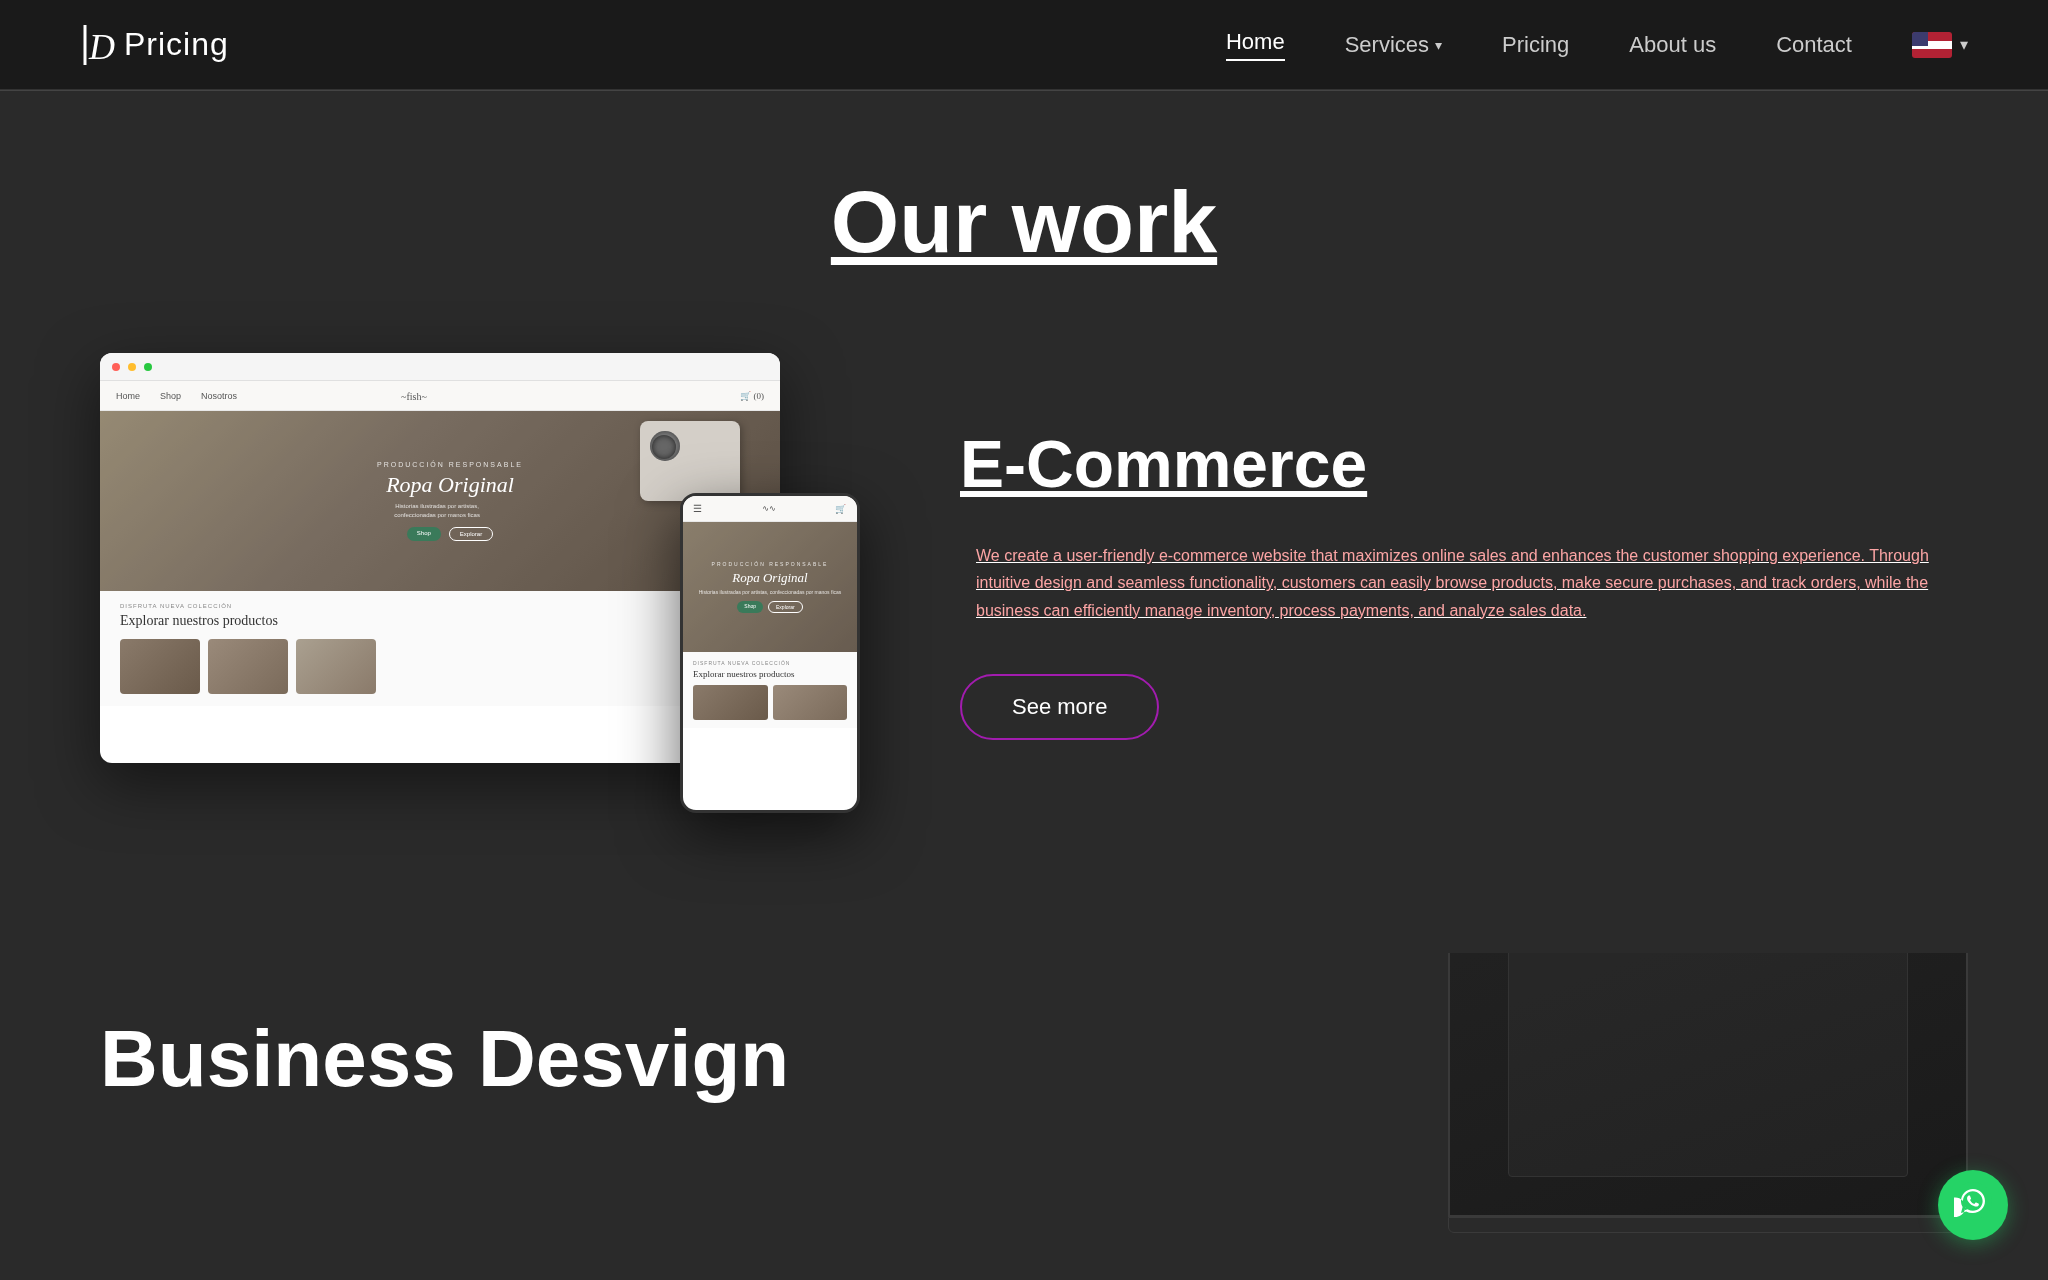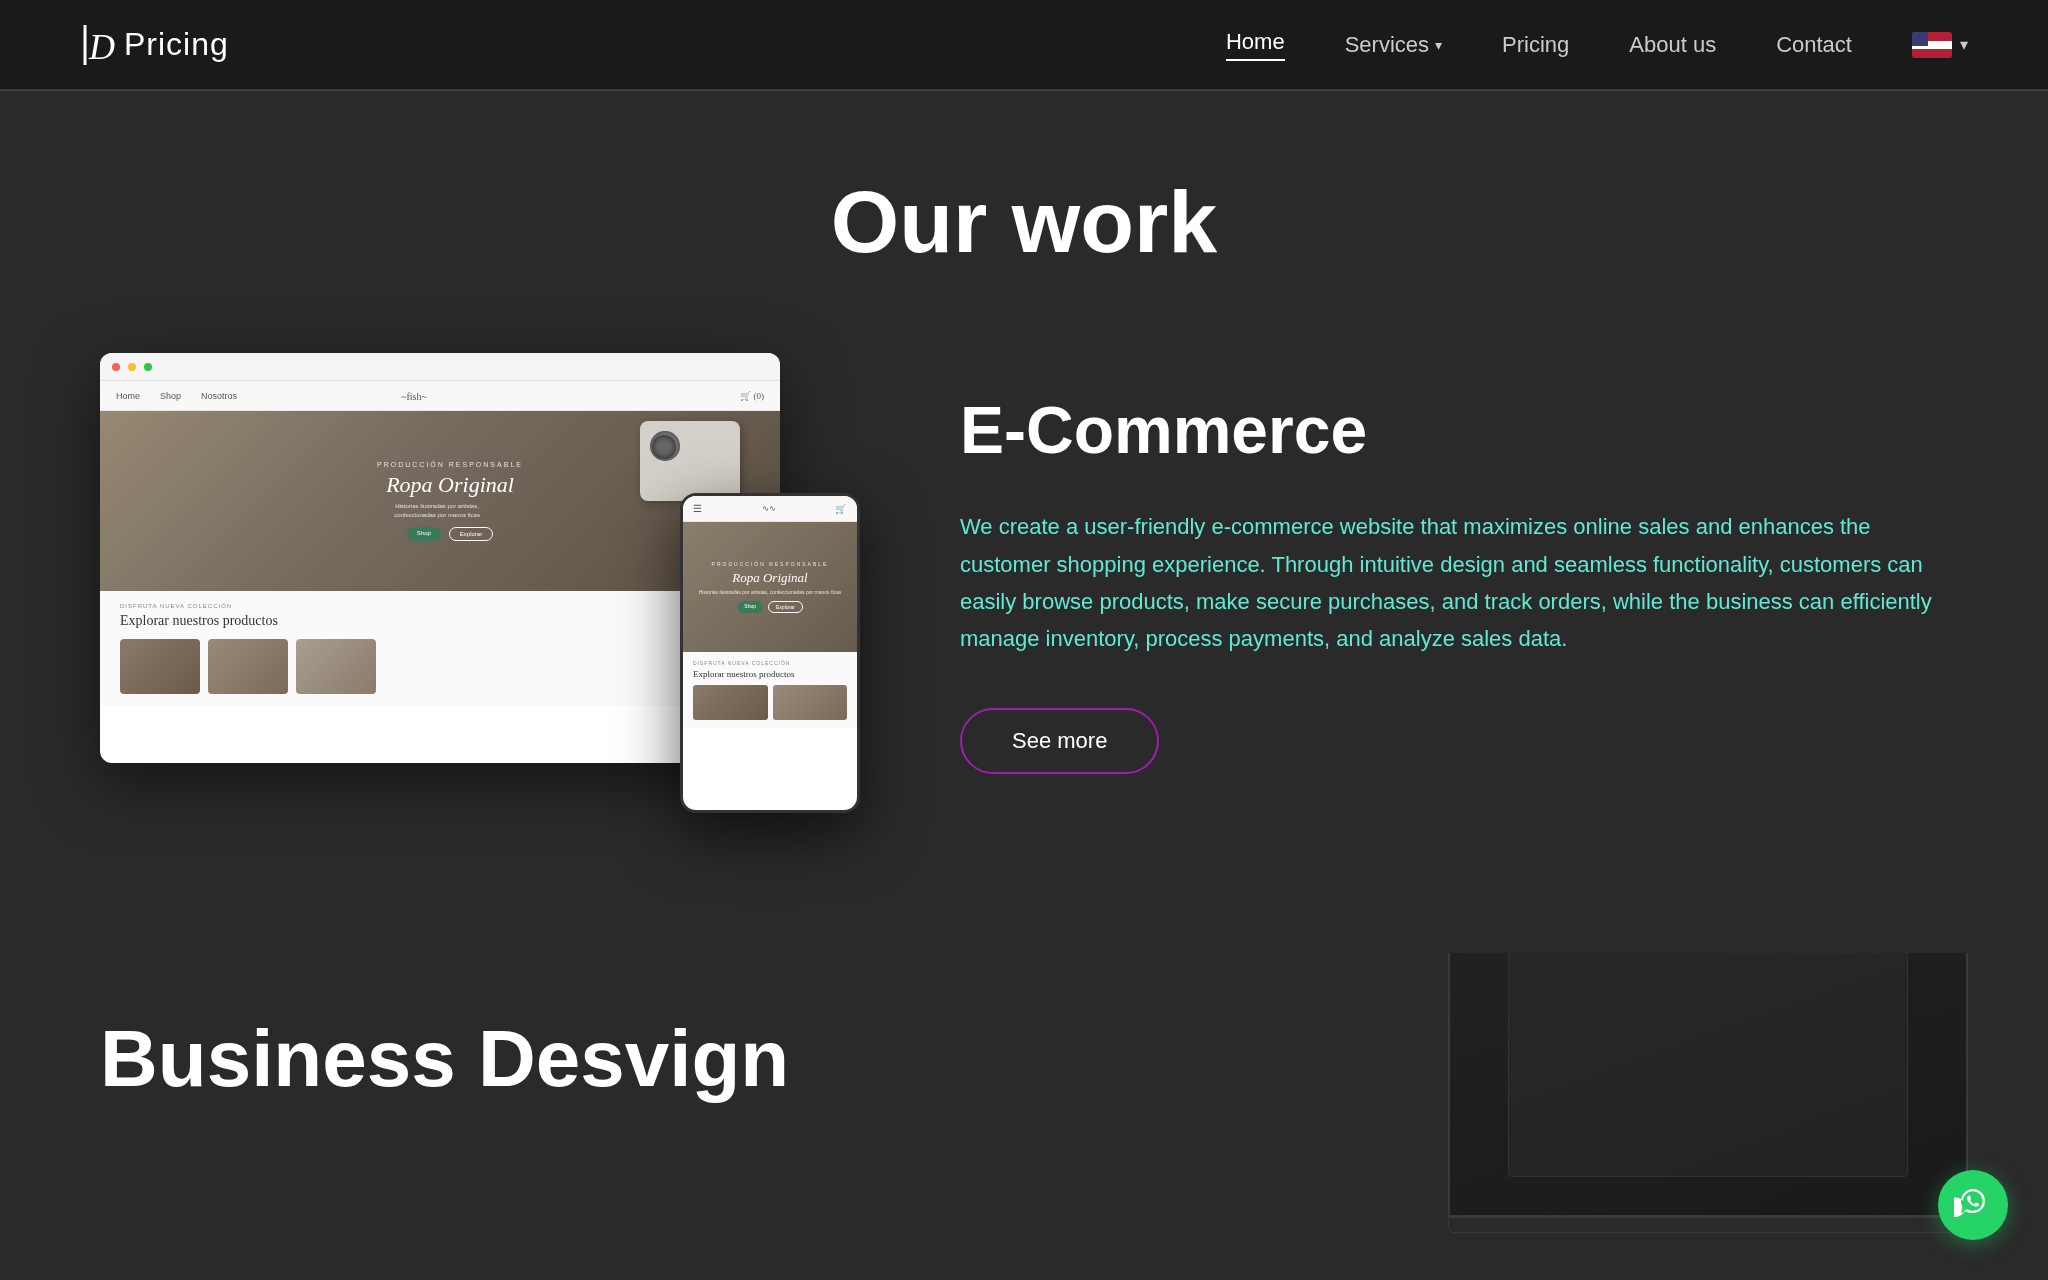--- a/index.html
+++ b/index.html
@@ -94,20 +94,21 @@
       content: '';
       position: absolute;
       top: 0; left: 0;
       width: 16px; height: 14px;
       background: #3C3B6E;
     }
 
     
     .main-content {
       padding: 80px 100px 60px;
+      text-decoration: underline;
     }
 
     .page-header {
       text-align: center;
       margin-bottom: 80px;
     }
 
     .page-title {
       font-size: 88px;
       font-weight: 700;
@@ -486,26 +487,27 @@
 
     .section-title {
       font-size: 66px;
       font-weight: 700;
       color: #ffffff;
       font-family: sans-serif;
       margin-bottom: 40px;
     }
 
     .section-description {
-      font-size: 22px;
-      color: #5eead4;
+      font-size: 16px;
+      color: #fca5a5;
       font-family: sans-serif;
       font-weight: 300;
       line-height: 1.7;
       margin-bottom: 50px;
+      margin-left: 16px;
     }
 
     .see-more-btn {
       display: inline-block;
       border: 2px solid #a21caf;
       color: #ffffff;
       padding: 18px 50px;
       border-radius: 50px;
       font-size: 22px;
       font-family: sans-serif;

